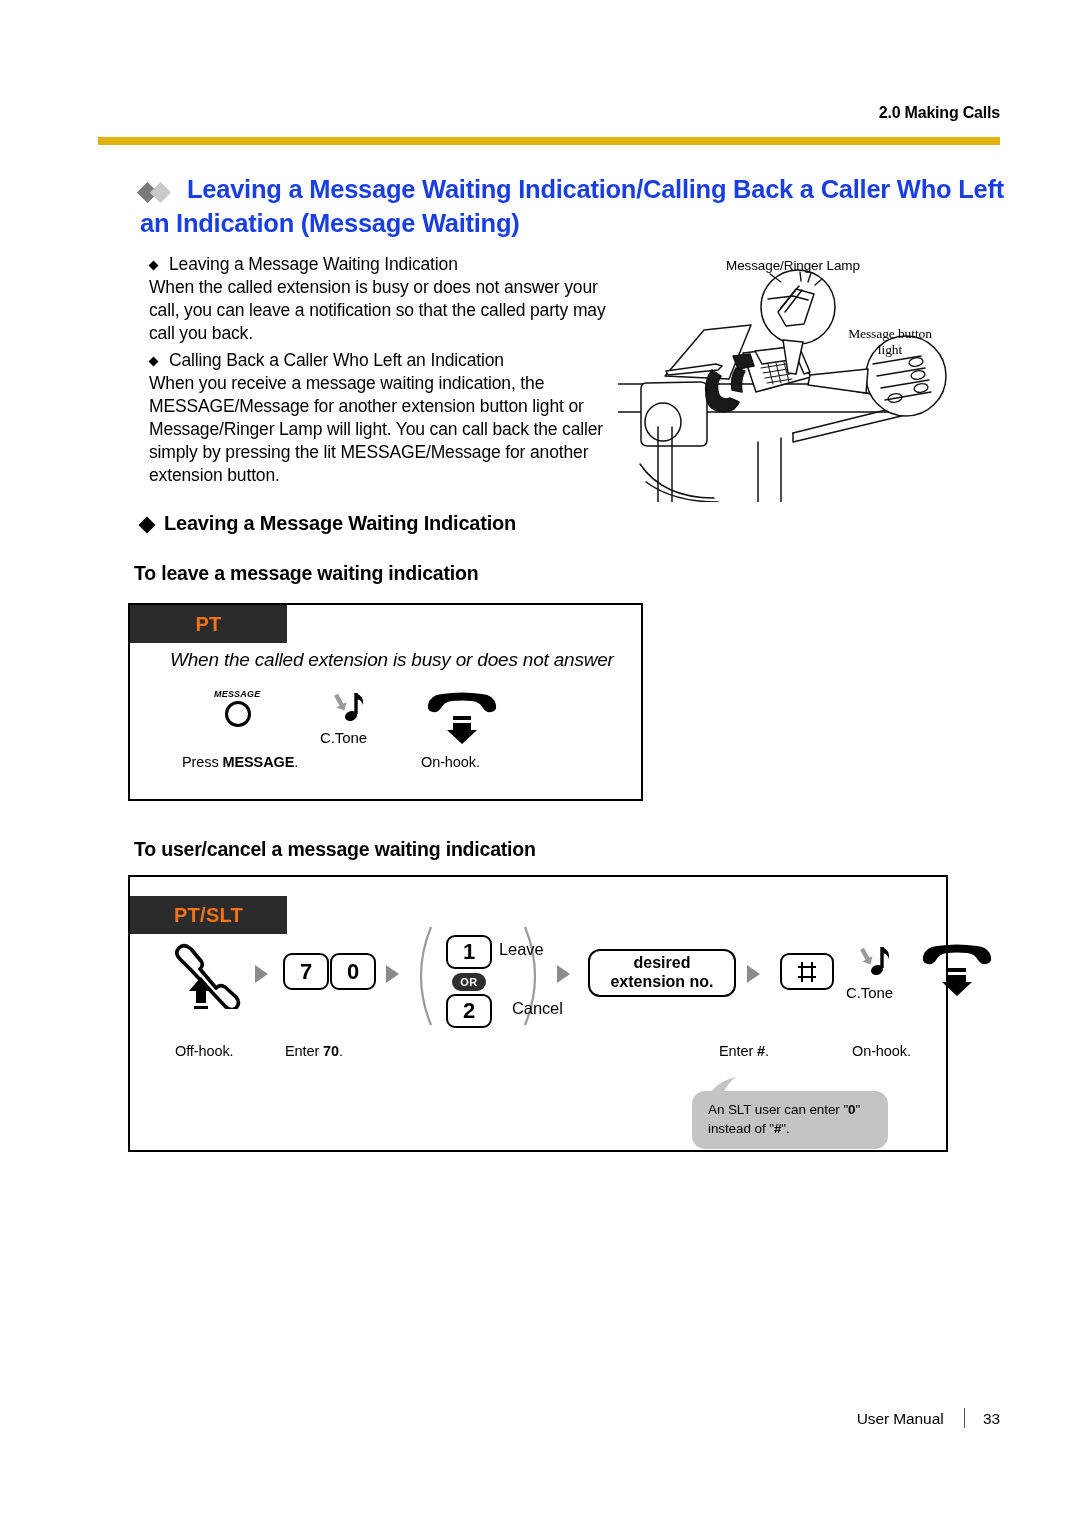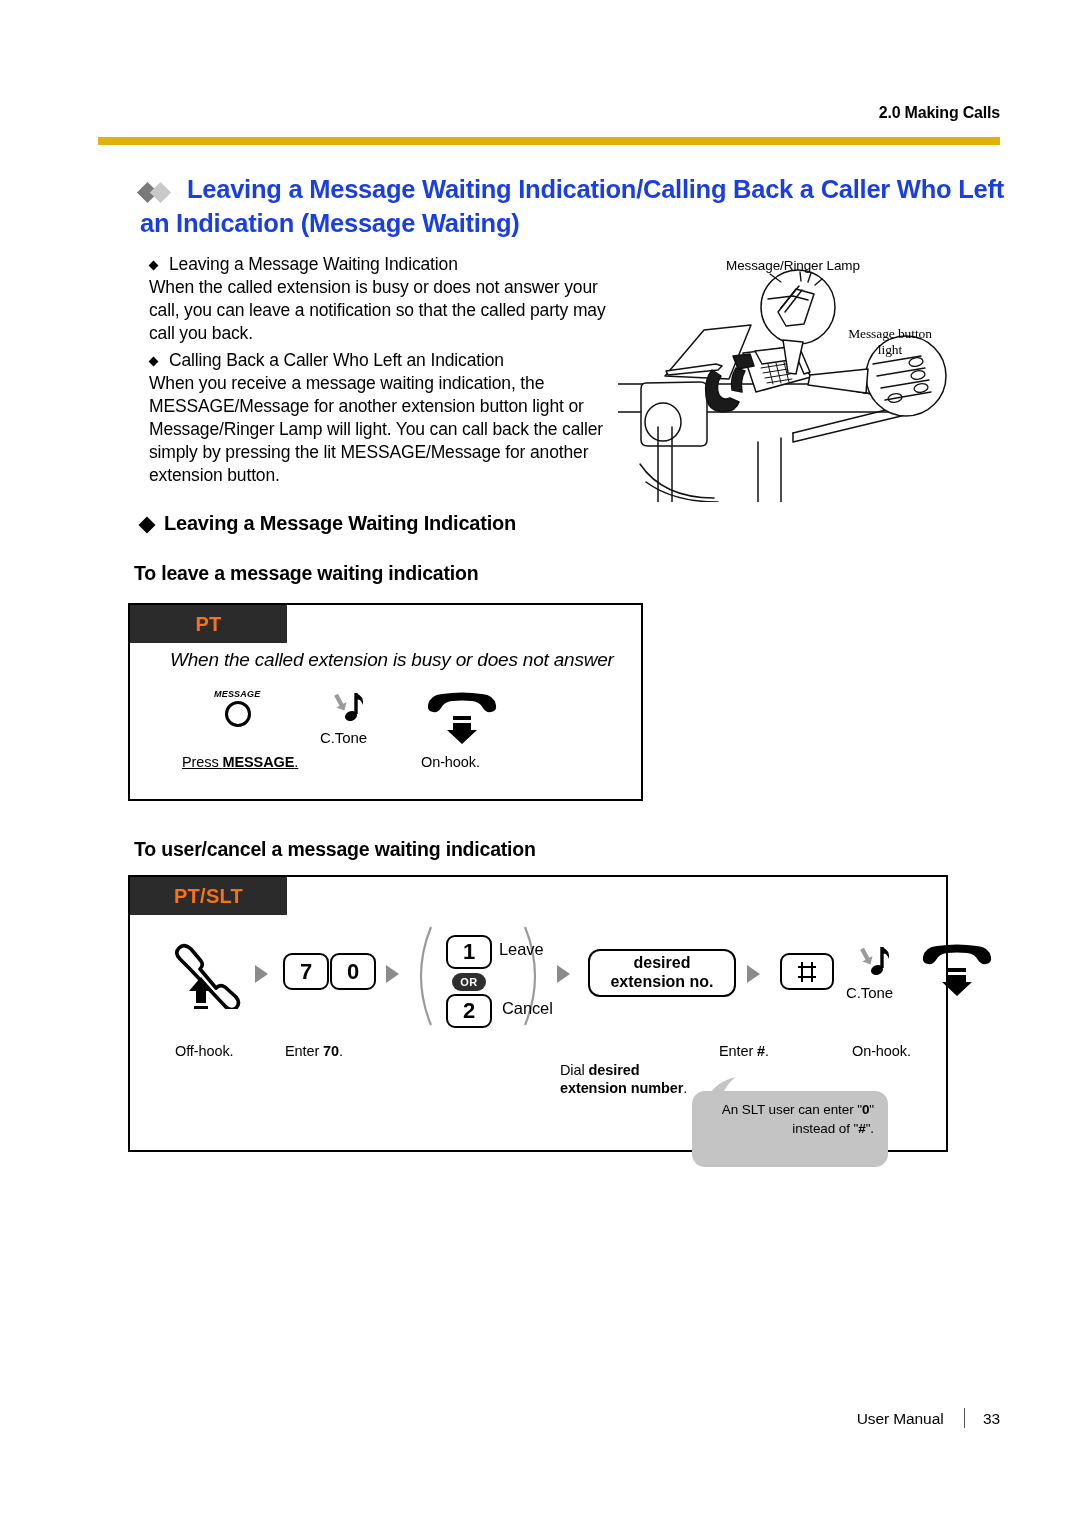--- a/index.html
+++ b/index.html
@@ -414,28 +414,28 @@
   <div class="ctone" style="left:190px; top:124px;">C.Tone</div>
 
   <svg style="position:absolute; left:292px; top:84px;" width="80" height="58" viewBox="0 0 80 58">
     <g fill="#000">
       <path d="M6 16 Q8 6 20 5 Q40 2 60 5 Q72 6 74 16 Q75 22 69 23 Q64 24 61 19 Q58 13 50 12 Q40 11 30 12 Q22 13 19 19 Q16 24 11 23 Q5 22 6 16 Z"></path>
       <rect x="31" y="27" width="18" height="4"></rect>
       <path d="M31 34 L49 34 L49 41 L55 41 L40 55 L25 41 L31 41 Z"></path>
     </g>
   </svg>
 
-  <div class="cap" style="left:52px; top:148px;text-decoration:underline;"><span>Press </span><b>MESSAGE</b><span>.</span></div>
+  <div class="cap" style="left:52px; top:148px;"><span>Press </span><b>MESSAGE</b><span>.</span></div>
   <div class="cap" style="left:291px; top:148px;">On-hook.</div>
 </div>
 
 <div class="sub-head" style="left:134px; top:838px;">To user/cancel a message waiting indication</div>
 
 <div class="proc-box" style="left:128px; top:875px; width:820px; height:277px;">
-  <div class="tag" style="width:157px; height:38px;">PT/SLT</div>
+  <div class="tag" style="width:157px; height:38px;margin-top:19px;">PT/SLT</div>
 
   <svg style="position:absolute; left:40px; top:62px;" width="78" height="70" viewBox="0 0 78 70">
     <g fill="none" stroke="#000" stroke-width="3.6" stroke-linejoin="round">
       <path d="M10 20 Q4 14 9 9 Q14 4 21 10 L31 22 Q34 26 30 30 L46 49 Q50 45 55 48 L66 58 Q71 64 66 69 Q60 73 55 67 L20 30 Q15 25 10 20 Z"></path>
     </g>
     <g fill="#000">
       <path d="M26 64 L26 52 L19 52 L31 38 L43 52 L36 52 L36 64 Z"></path>
       <rect x="24" y="67" width="14" height="3.5"></rect>
     </g>
   </svg>
@@ -451,21 +451,21 @@
     <path d="M26 6 Q6 55 26 104" fill="none" stroke="#9a9a9a" stroke-width="2.2"></path>
     <path d="M120 6 Q140 55 120 104" fill="none" stroke="#9a9a9a" stroke-width="2.2"></path>
   </svg>
 
   <div class="key" style="left:316px; top:58px; width:46px; height:34px;">1</div>
   <div class="choice-lbl" style="left:369px; top:63px;">Leave</div>
 
   <div class="or-pill" style="left:322px; top:96px; width:34px; height:18px;">OR</div>
 
   <div class="key" style="left:316px; top:117px; width:46px; height:34px;">2</div>
-  <div class="choice-lbl" style="left:372px; top:122px;">Cancel</div>
+  <div class="choice-lbl" style="left:382px; top:122px;">Cancel</div>
 
   <div class="arrow-tri" style="left:427px; top:88px;"></div>
 
   <div class="keybox-txt" style="left:458px; top:72px; width:148px; height:48px;">
     <span>desired</span>
     <span>extension no.</span>
   </div>
 
   <div class="arrow-tri" style="left:617px; top:88px;"></div>
 
@@ -491,30 +491,27 @@
   <svg style="position:absolute; left:787px; top:64px;" width="80" height="58" viewBox="0 0 80 58">
     <g fill="#000">
       <path d="M6 16 Q8 6 20 5 Q40 2 60 5 Q72 6 74 16 Q75 22 69 23 Q64 24 61 19 Q58 13 50 12 Q40 11 30 12 Q22 13 19 19 Q16 24 11 23 Q5 22 6 16 Z"></path>
       <rect x="31" y="27" width="18" height="4"></rect>
       <path d="M31 34 L49 34 L49 41 L55 41 L40 55 L25 41 L31 41 Z"></path>
     </g>
   </svg>
 
   <div class="cap" style="left:45px; top:165px;">Off-hook.</div>
   <div class="cap" style="left:155px; top:165px;"><span>Enter </span><b>70</b><span>.</span></div>
-  <div class="cap" style="left:430px; top:165px;">
-    <span>Dial </span><b>desired</b><br><b>extension number</b><span>.</span>
-  </div>
   <div class="cap" style="left:589px; top:165px;"><span>Enter </span><b>#</b><span>.</span></div>
   <div class="cap" style="left:722px; top:165px;">On-hook.</div>
 
   <svg style="position:absolute; left:566px; top:196px;" width="50" height="34" viewBox="0 0 50 34">
     <path d="M8 34 Q14 10 40 4 Q26 14 24 34 Z" fill="#c4c4c4"></path>
   </svg>
-  <div class="bubble" style="left:562px; top:214px; width:196px; height:76px;text-align:right;">
+  <div class="bubble" style="left:562px; top:214px; width:196px; height:58px;">
     <span>An SLT user can enter "</span><b>0</b><span>"</span><br>
     <span>instead of "</span><b>#</b><span>".</span>
   </div>
 </div>
 
 <div class="footer">
   <span>User Manual</span>
   <span class="divider"></span>
   <span>33</span>
 </div>

